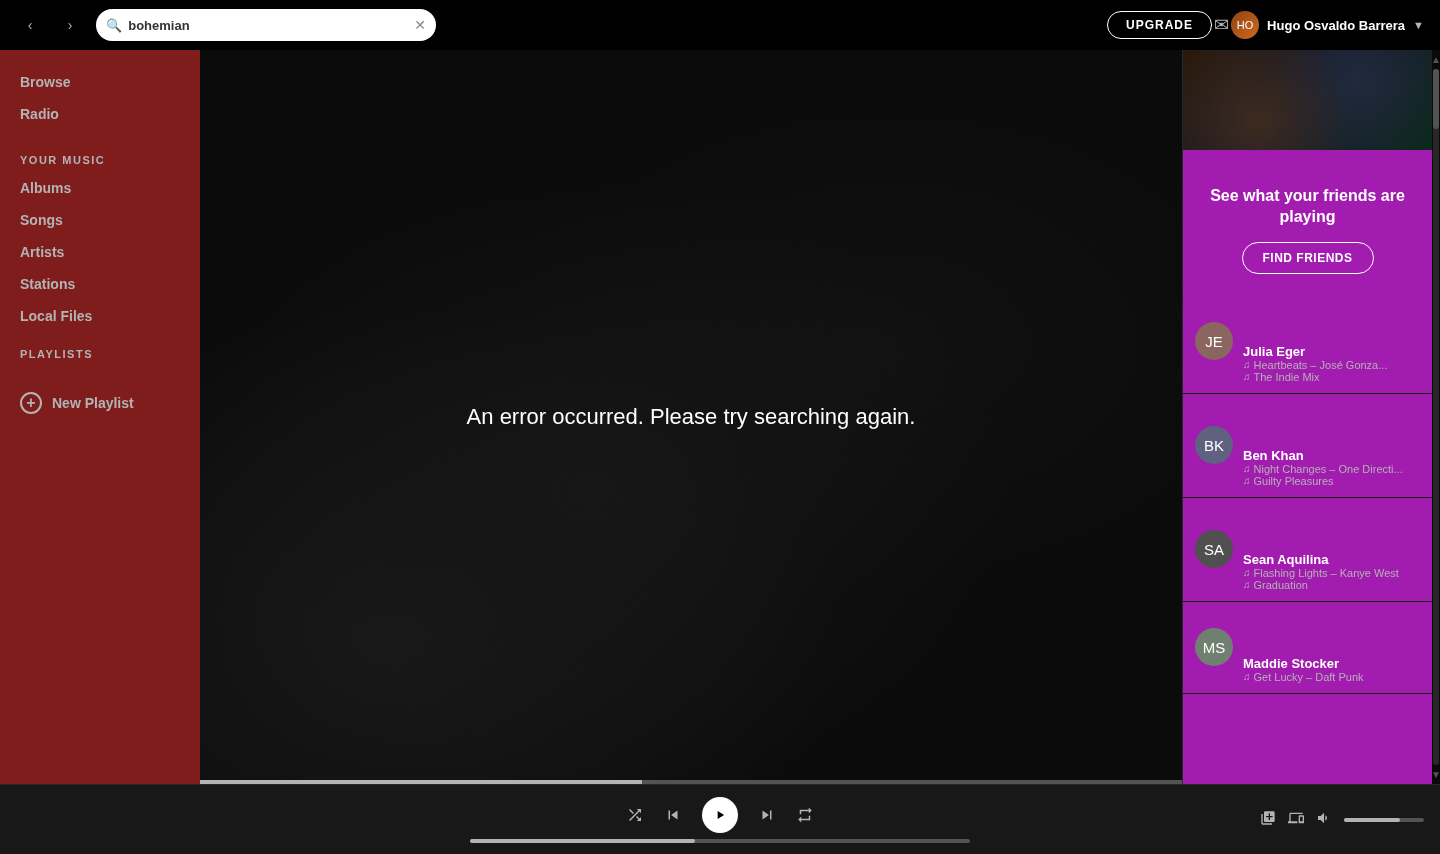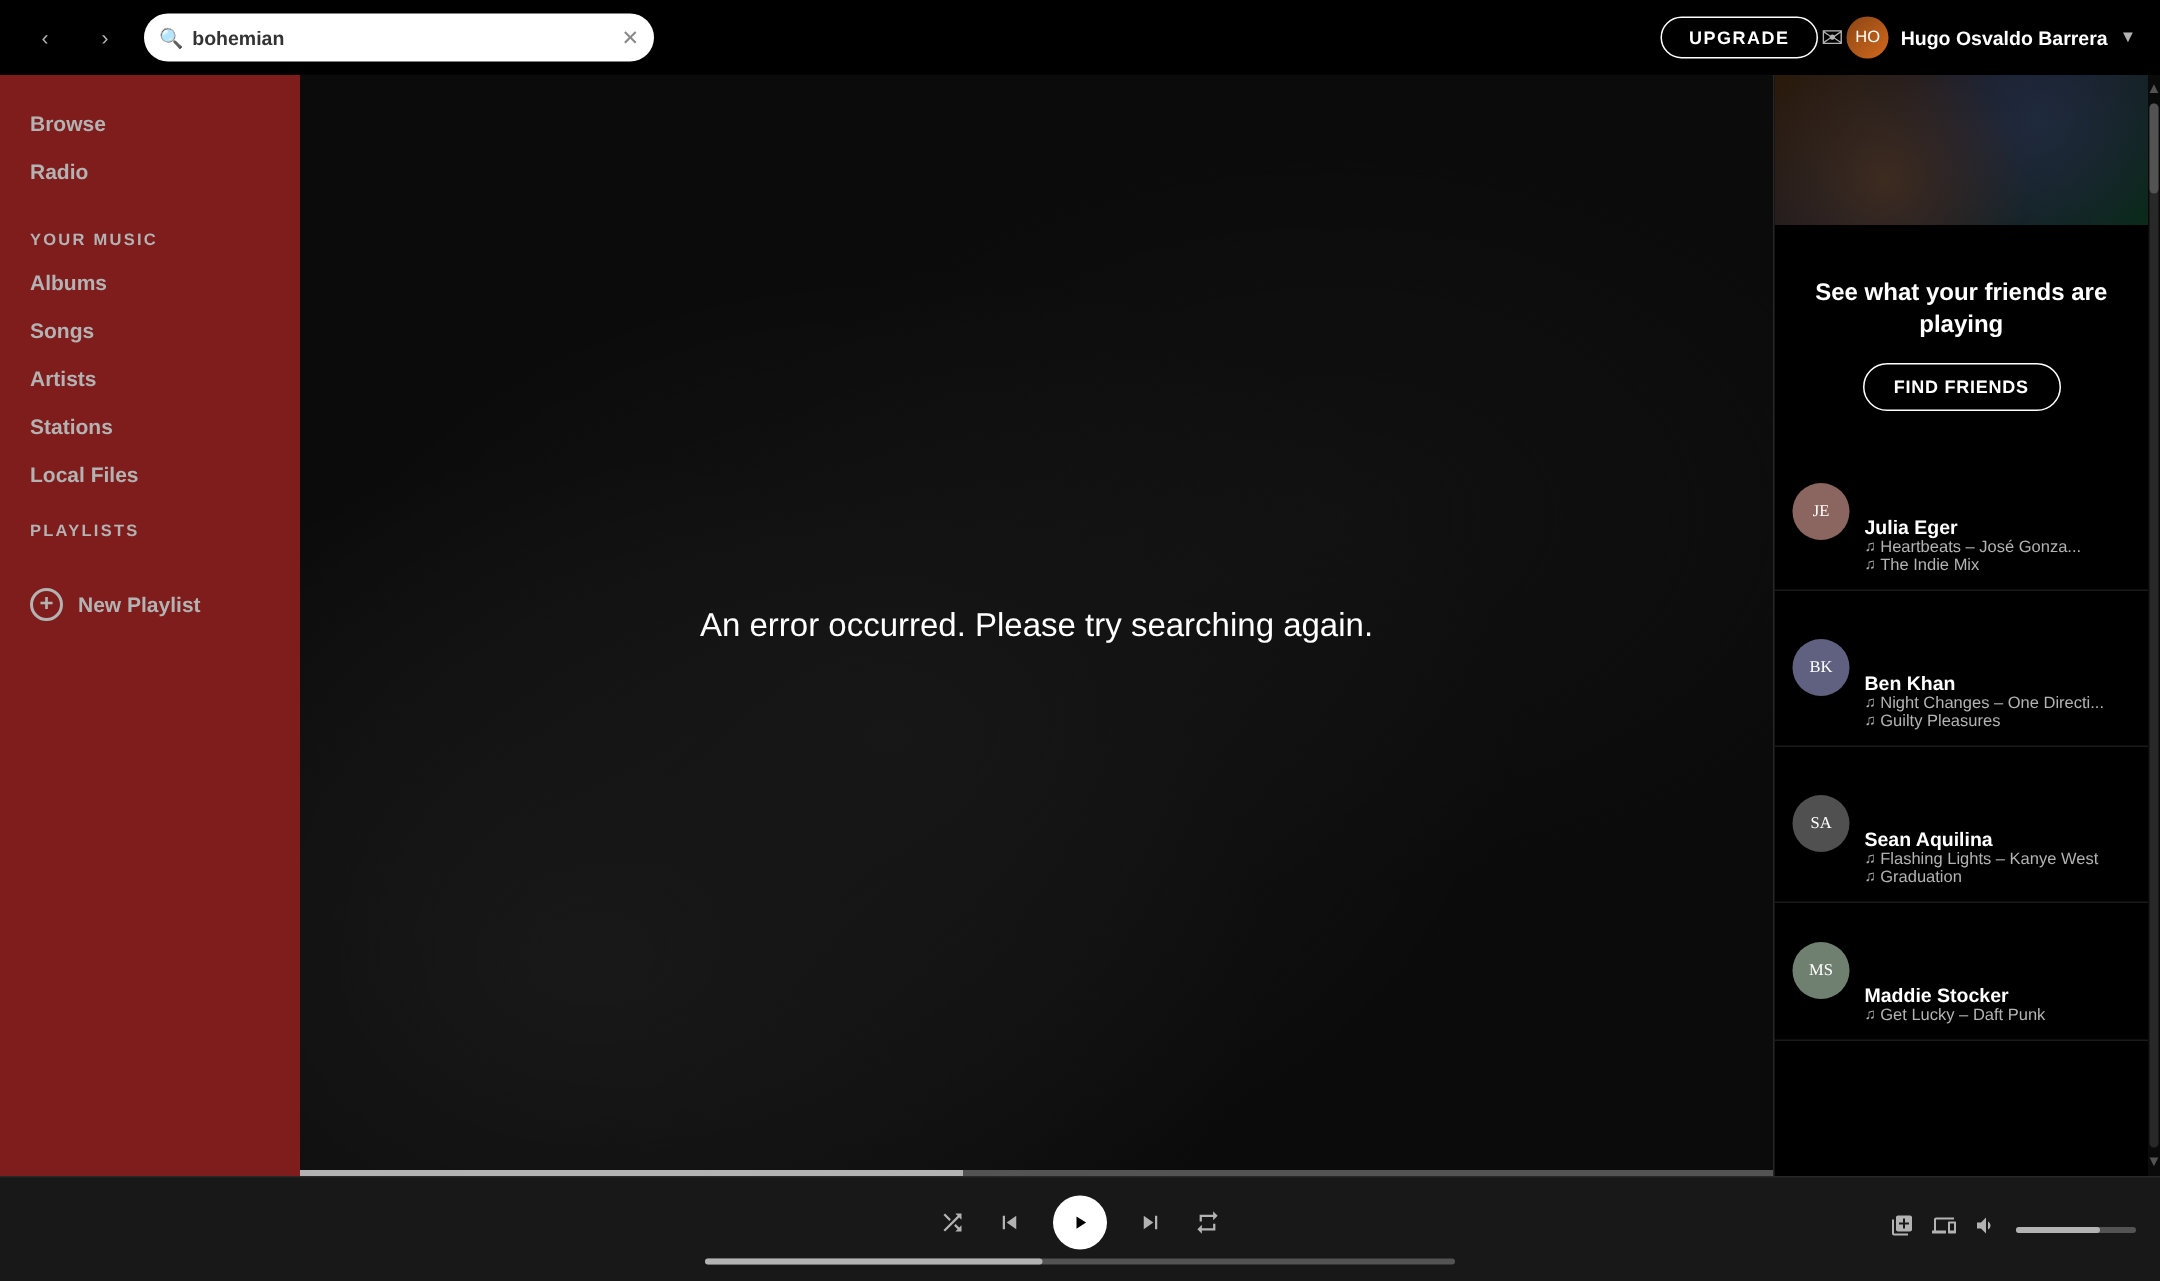--- a/index.html
+++ b/index.html
@@ -224,21 +224,21 @@
     }
     .progress-fill {
       height: 100%;
       width: 45%;
       background: #b3b3b3;
     }
 
     
     .right-panel {
       width: 250px;
-      background: #000000;
+      background: #a21caf;
       border-left: 1px solid #282828;
       flex-shrink: 0;
       display: flex;
       flex-direction: column;
       overflow: hidden;
     }
     .right-panel-scroll {
       overflow-y: auto;
       flex: 1;
     }
@@ -288,23 +288,22 @@
     }
     .friend-avatar {
       width: 38px;
       height: 38px;
       border-radius: 50%;
       flex-shrink: 0;
       background: #535353;
       display: flex;
       align-items: center;
       justify-content: center;
-      font-size: 11px;
+      font-size: 15px;
       color: #fff;
-      font-family: Liberation Serif, serif;
     }
     .friend-info { flex: 1; min-width: 0; margin-top: 44px; }
     .friend-name {
       font-size: 13px;
       font-weight: 700;
       color: #fff;
       white-space: nowrap;
       overflow: hidden;
       text-overflow: ellipsis;
     }

